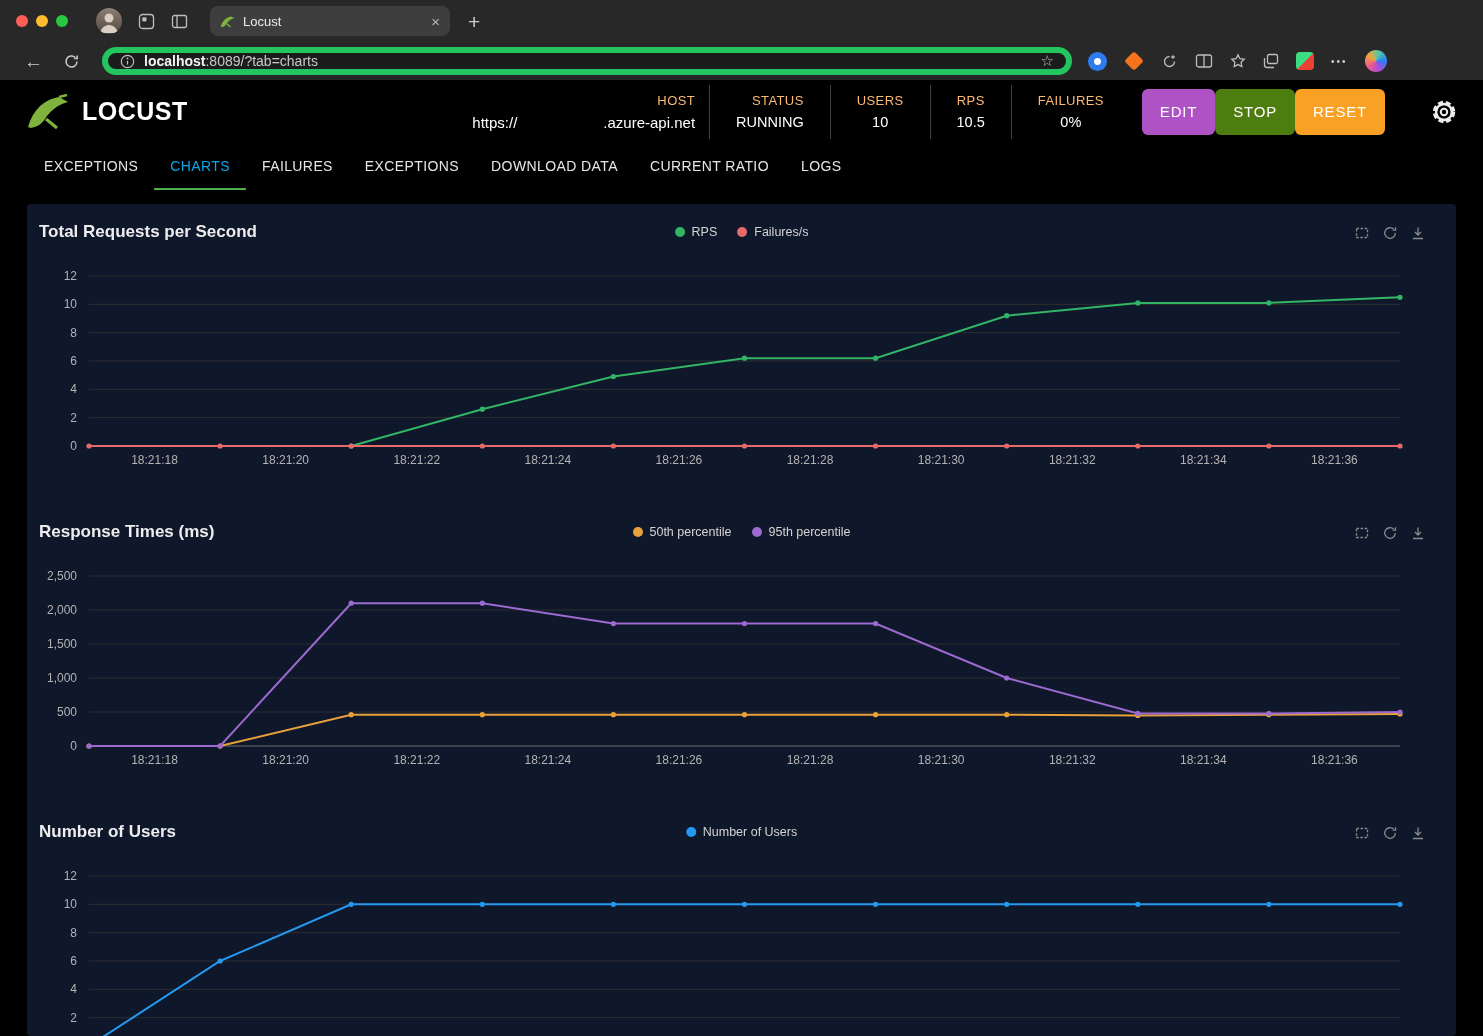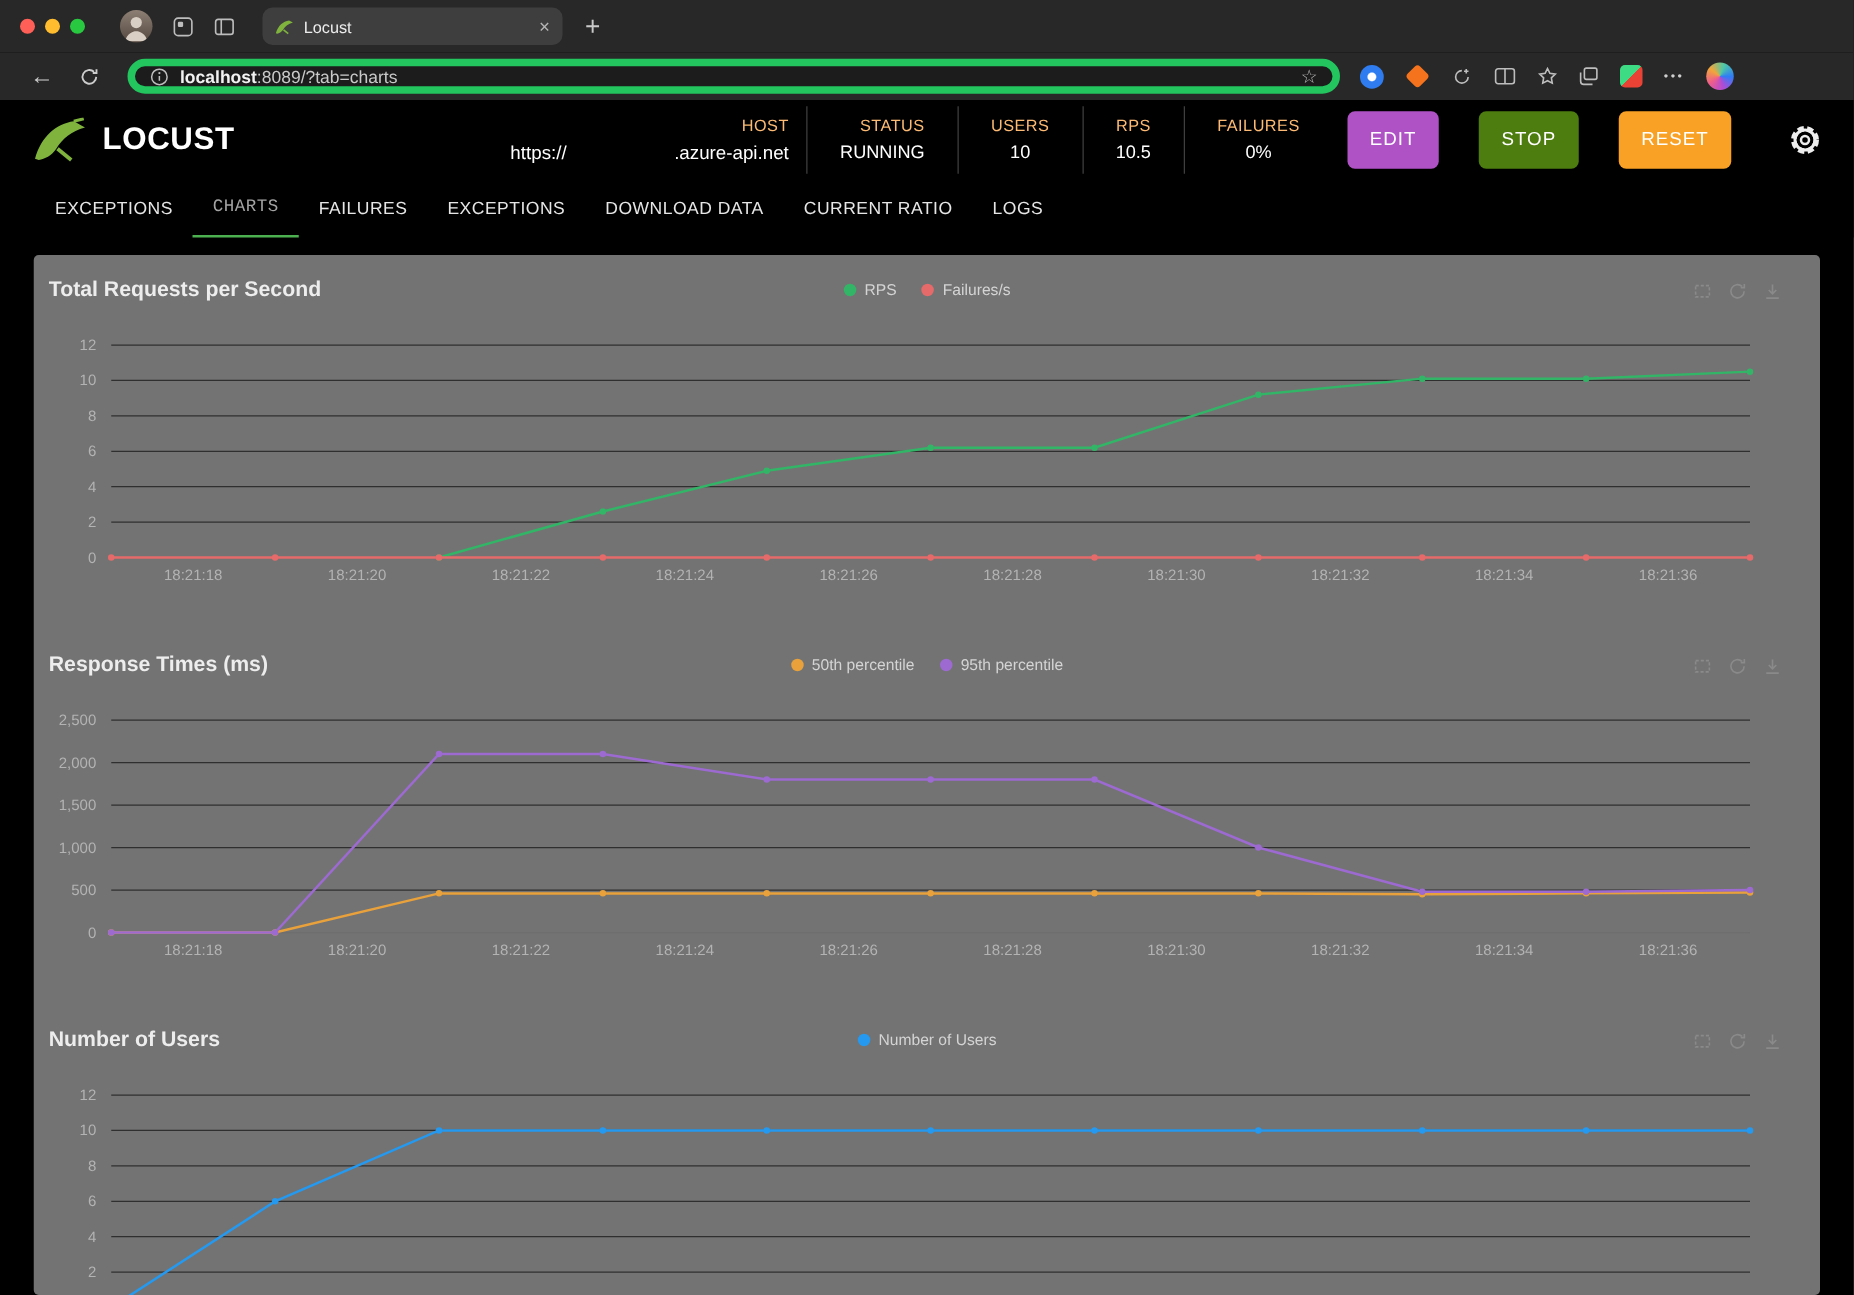--- a/index.html
+++ b/index.html
@@ -39,29 +39,29 @@
   .app-header { height:63px; background:#000; display:flex; align-items:center; padding:0 26px; }
   .brand { display:flex; align-items:center; gap:12px; }
   .brand-text { color:#fff; font-size:25px; font-weight:800; letter-spacing:.5px; }
   .host-block { margin-left:auto; }
   .hdr-label { font-size:13px; color:#fdba74; letter-spacing:.4px;text-align:right; }
   .host-value { margin-top:6px; font-size:15px; color:#fff; white-space:nowrap; }
   .redacted { display:inline-block; width:86px; }
   .vdiv { width:1px; height:54px; background:#3f3f3f; margin:0 14px; flex:none; }
   .stat-col { text-align:center; padding:0 12px; }
   .stat-value { margin-top:6px; font-size:14.5px; color:#fff; }
-  .hdr-buttons { display:flex; gap:32px; margin-left:26px; }
+  .hdr-buttons { display:flex; gap:0; margin-left:26px; }
   .hdr-btn { height:46px; border:none; border-radius:6px; color:#fff; font-size:15px; letter-spacing:.8px; padding:0 18px; font-family:inherit; font-weight:500; cursor:pointer; }
   .gear { margin-left:46px; display:flex; }
   
   .tabs { height:47px; background:#000; display:flex; padding-left:28px; }
   .tab-item { display:flex; align-items:center; padding:0 16px; font-size:14px; letter-spacing:.4px; color:#e6e6e6; border-bottom:2px solid transparent; cursor:pointer; }
-  .tab-item.active { color:#a3a3a3; border-bottom-color:#4caf50;font-family:Liberation Mono, monospace; }
+  .tab-item.active { color:#0ea5e9; border-bottom-color:#4caf50; }
   
-  .charts-panel { margin:14px 27px 0; background:#737373; border-radius:4px; height:832px; overflow:hidden; }
+  .charts-panel { margin:14px 27px 0; background:#0f172a; border-radius:4px; height:832px; overflow:hidden; }
   .chart-block { padding-top:18px; margin-bottom:26px; }
   .chart-header { position:relative; height:26px; padding:0 12px; }
   .chart-title { margin:0; font-size:17px; font-weight:700; color:#ededed; }
   .legend { position:absolute; left:50%; top:3px; transform:translateX(-50%); display:flex; gap:20px; align-items:center; }
   .legend-item { display:flex; align-items:center; gap:7px; font-size:12.5px; color:#d4d4d4; }
   .legend-dot { width:10px; height:10px; border-radius:50%; display:inline-block; }
   .toolbox { position:absolute; right:30px; top:3px; display:flex; gap:12px; align-items:center; }
   .toolbox svg { stroke:#8a8a8a; fill:none; stroke-width:1.3; }
   svg.chart { display:block; }
   svg.chart text { fill:#b3b3b3; font-size:12px; font-family:"Liberation Sans", sans-serif; }

